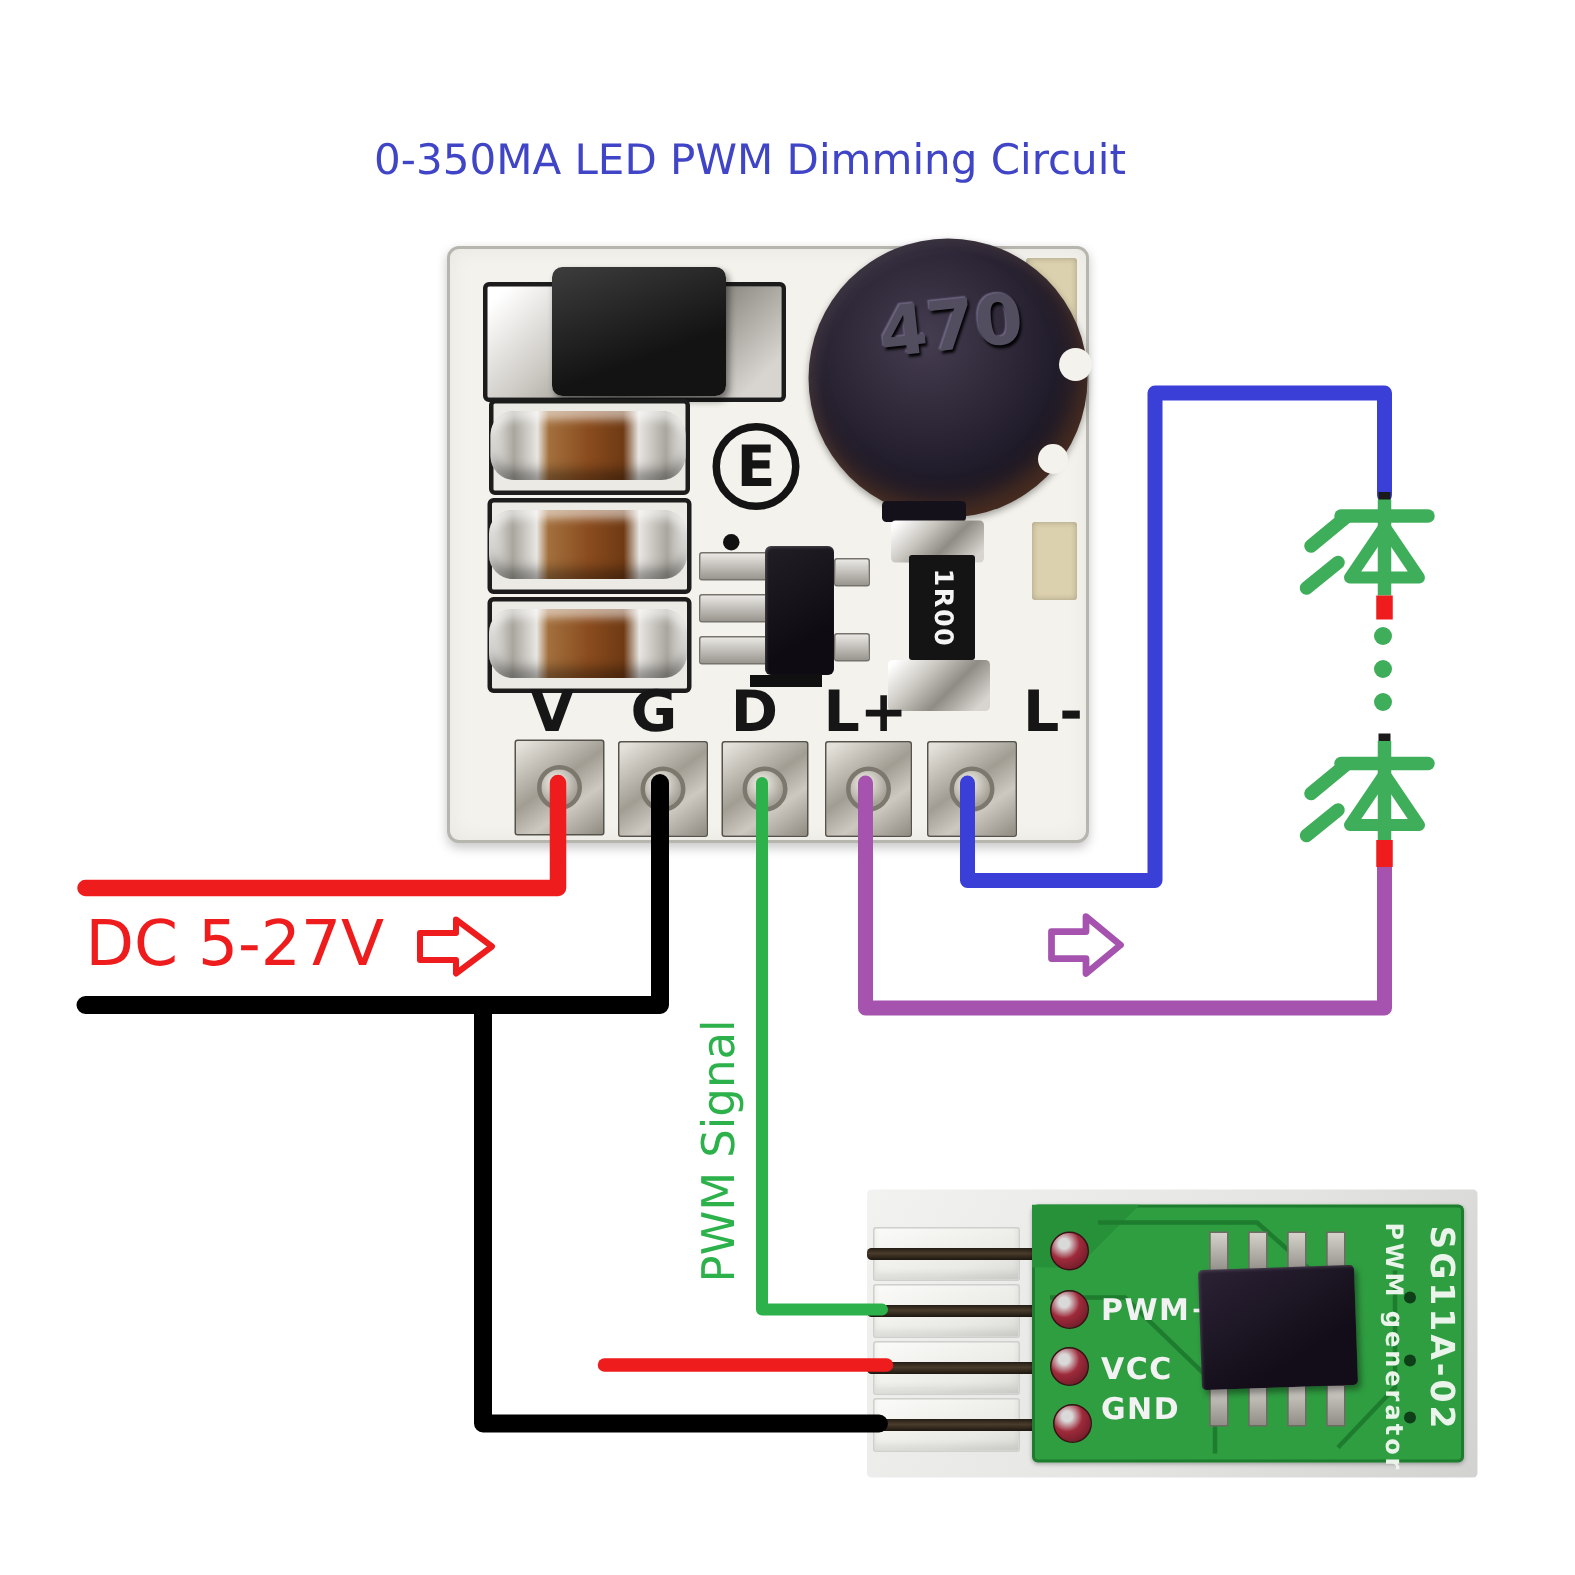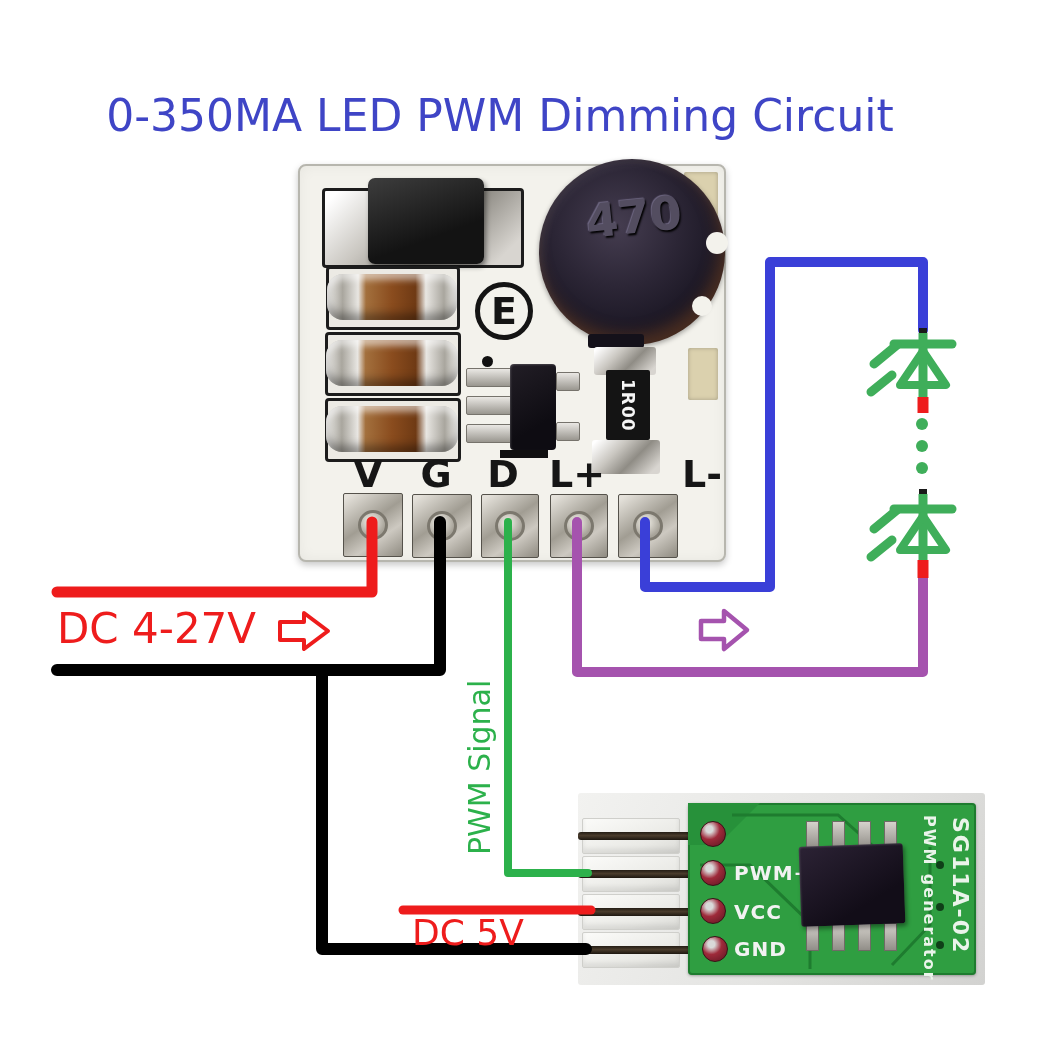--- a/index.html
+++ b/index.html
@@ -6,21 +6,21 @@
     --wire-red:#ee1c1c; --wire-black:#000000; --wire-green:#2cb14b;
     --wire-blue:#3a3fd8; --wire-purple:#a553ae; --led-green:#3fae5a;
     --title-red:#e11b22; --subtitle-blue:#3f45c6; --caption-purple:#9c3f9f;
     --pcb-green:#2f9e41;
   }
   html,body{margin:0;padding:0;background:#ffffff;}
   .stage{position:relative;width:1050px;height:1050px;background:#ffffff;overflow:hidden;
          font-family:"DejaVu Sans","Liberation Sans",sans-serif;}
   .abs{position:absolute;}
   .title{left:0;top:16px;width:1000px;text-align:center;font-size:59px;color:var(--title-red);letter-spacing:0px;}
-  .subtitle{left:0;top:90px;width:1000px;text-align:center;font-size:44px;color:var(--subtitle-blue);}
+  .subtitle{left:0;top:90px;width:1000px;text-align:center;font-size:28px;color:var(--subtitle-blue);}
   .caption{left:538px;top:986px;font-size:31px;color:var(--caption-purple);white-space:nowrap;}
   .lbl-red-big{left:57px;top:604px;font-size:42px;color:var(--wire-red);white-space:nowrap;}
   .lbl-red-small{left:412px;top:912px;font-size:36px;color:var(--wire-red);white-space:nowrap;}
   .lbl-pwm{left:462px;top:676px;width:38px;height:182px;font-size:30px;color:var(--wire-green);
            writing-mode:vertical-rl;transform:rotate(180deg);text-align:center;white-space:nowrap;}
 
   
   .module{left:298px;top:164px;width:424px;height:394px;background:#f3f2ec;
           border:2px solid #b7b6ae;border-radius:8px;
           box-shadow:0 3px 7px rgba(0,0,0,.22), inset 0 0 14px rgba(0,0,0,.05);}
@@ -165,21 +165,21 @@
         <circle cx="252" cy="104" r="4" fill="#0f3f18"></circle>
         <circle cx="252" cy="142" r="4" fill="#0f3f18"></circle>
       </svg>
       <div class="hole-pad" style="left:12px;top:18px;"></div>
       <div class="hole-pad" style="left:12px;top:57px;"></div>
       <div class="hole-pad" style="left:12px;top:95px;"></div>
       <div class="hole-pad" style="left:14px;top:133px;"></div>
 
       <div class="gen-pinlbl" style="top:58px;">PWM+</div>
       <div class="gen-pinlbl" style="top:97px;">VCC</div>
-      <div class="gen-pinlbl" style="top:134px;">GND</div>
+      <div class="gen-pinlbl" style="top:124px;">GND</div>
 
       <div class="soic-leg" style="left:118px;top:18px;"></div>
       <div class="soic-leg" style="left:144px;top:18px;"></div>
       <div class="soic-leg" style="left:170px;top:18px;"></div>
       <div class="soic-leg" style="left:196px;top:18px;"></div>
       <div class="soic-leg" style="left:118px;top:120px;"></div>
       <div class="soic-leg" style="left:144px;top:120px;"></div>
       <div class="soic-leg" style="left:170px;top:120px;"></div>
       <div class="soic-leg" style="left:196px;top:120px;"></div>
       <div class="soic-body"></div>
@@ -227,17 +227,16 @@
       <polygon points="923,516 946,550 900,550" fill="none" style="stroke:var(--led-green)" stroke-width="8" stroke-linejoin="round"></polygon>
       <line x1="874" y1="529" x2="897" y2="510" style="stroke:var(--led-green)" stroke-width="9" stroke-linecap="round"></line>
       <line x1="871" y1="557" x2="892" y2="540" style="stroke:var(--led-green)" stroke-width="9" stroke-linecap="round"></line>
       <line x1="923" y1="560" x2="923" y2="578" style="stroke:var(--wire-red)" stroke-width="11"></line>
     </g>
 
     <polygon points="280,622 304,622 304,613 328,631 304,649 304,640 280,640" fill="none" style="stroke:var(--wire-red)" stroke-width="4" stroke-linejoin="round"></polygon>
     <polygon points="701,621 724,621 724,611 747,630 724,649 724,639 701,639" fill="none" style="stroke:var(--wire-purple)" stroke-width="4.5" stroke-linejoin="round"></polygon>
   </svg>
 
-  <div class="abs lbl-red-big">DC 4-27V</div>
+  <div class="abs lbl-red-big">DC 5-27V</div>
   <div class="abs lbl-pwm">PWM Signal</div>
-  <div class="abs lbl-red-small">DC 5V</div>
 
 </div>
 
 </body></html>

